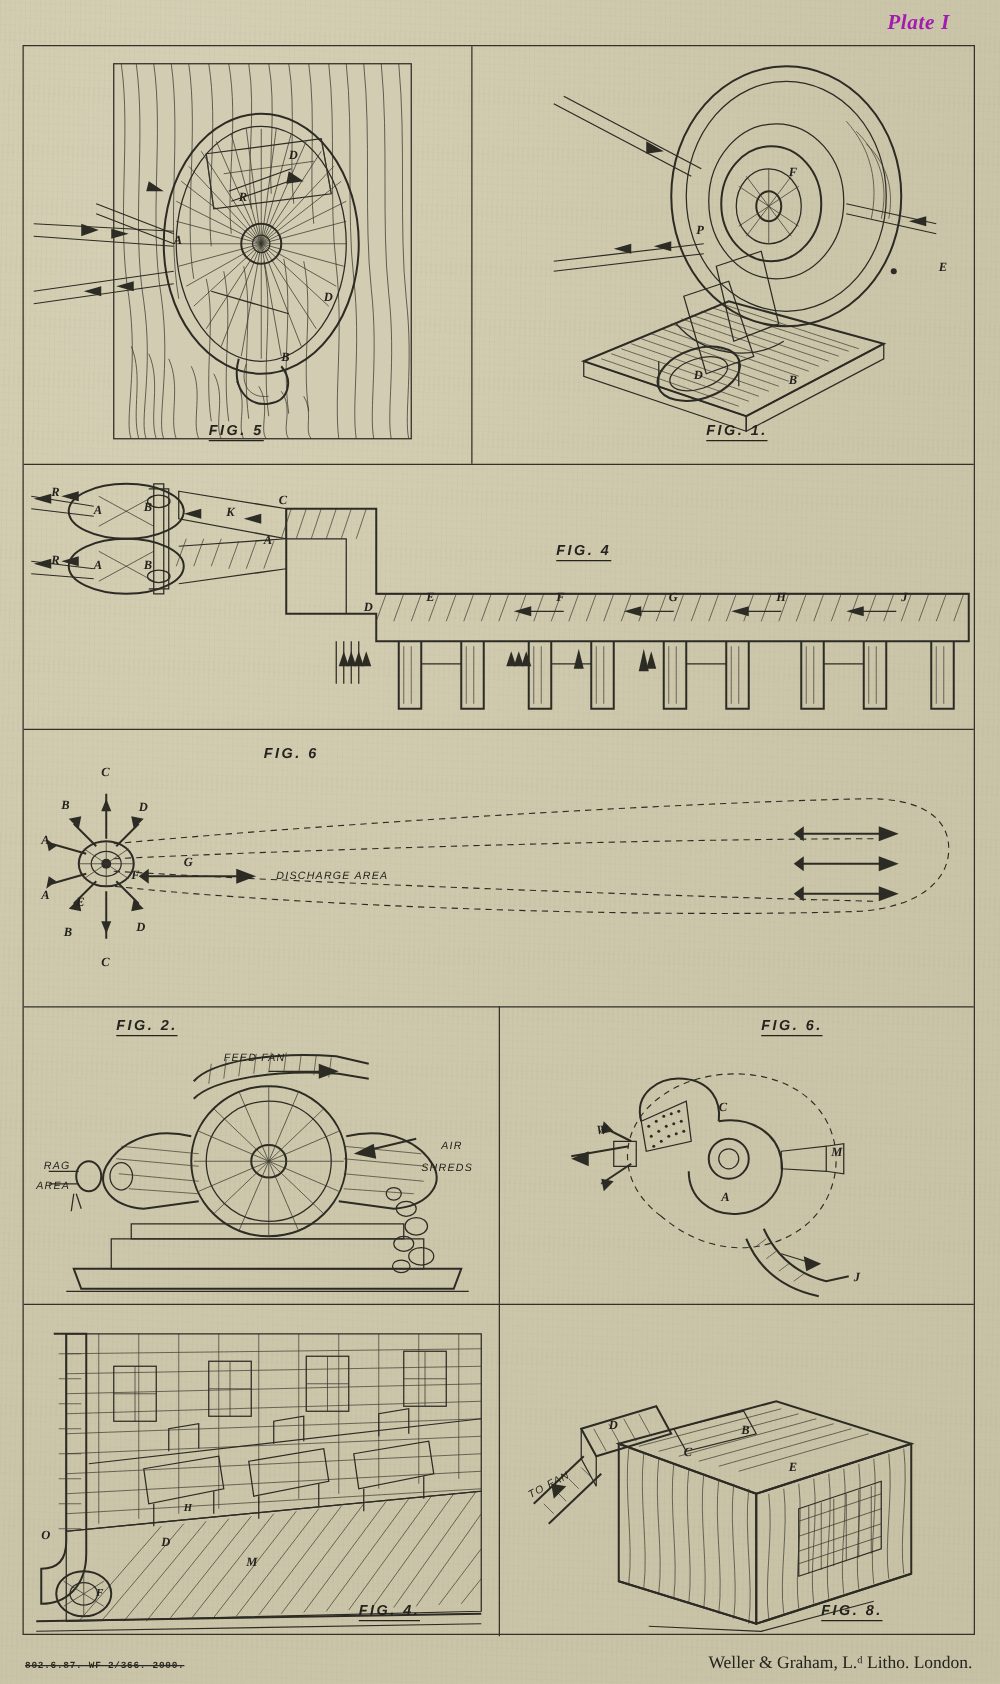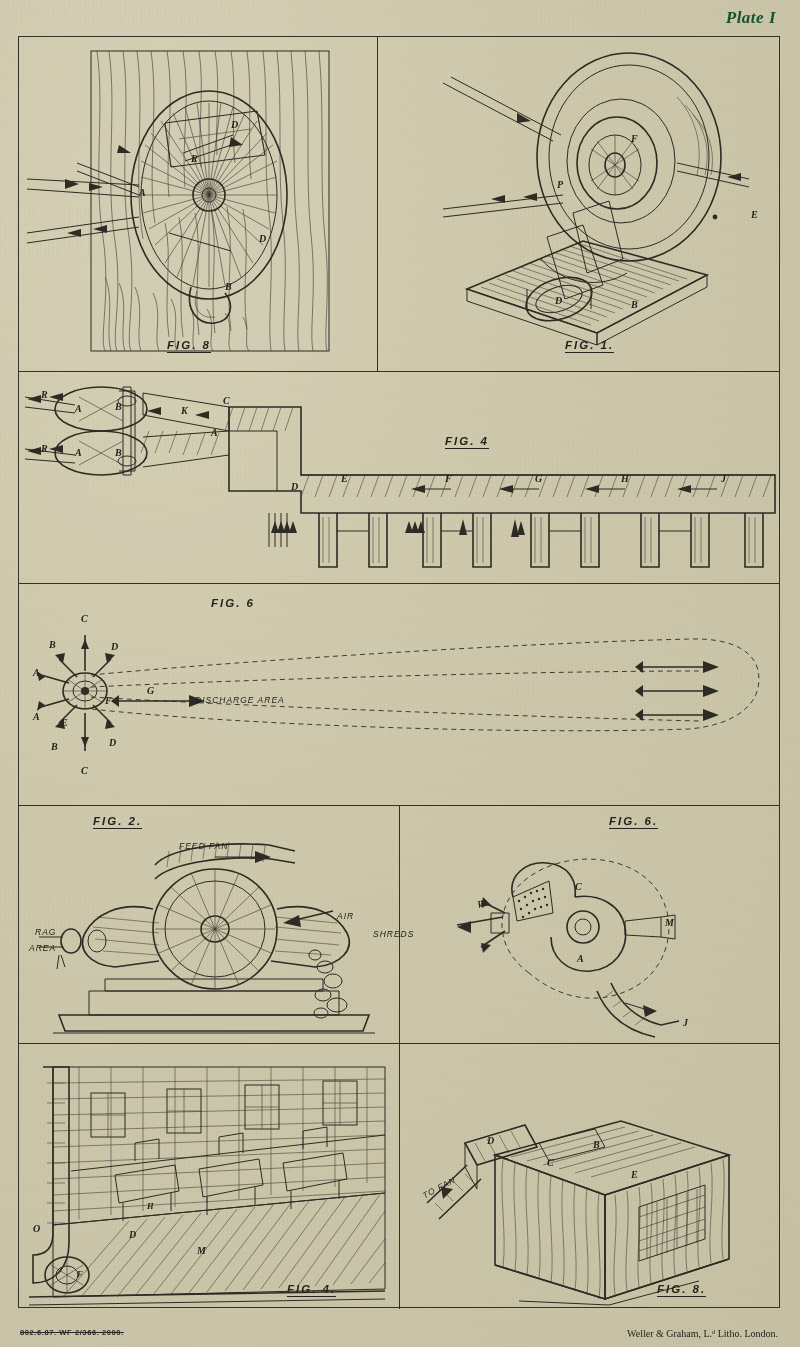--- a/index.html
+++ b/index.html
@@ -17,22 +17,22 @@
       radial-gradient(ellipse at 20% 15%, #d6d0b6 0%, #cdc7ab 45%, #c6c0a4 100%);
   }
   .grain{
     position:absolute;inset:0;
     background-image:
       repeating-linear-gradient(91deg, rgba(120,110,80,0.035) 0 1px, rgba(0,0,0,0) 1px 4px),
       repeating-linear-gradient(2deg, rgba(150,140,110,0.03) 0 1px, rgba(0,0,0,0) 1px 6px);
     pointer-events:none;
   }
   .plate-title{
-    position:absolute;right:24px;top:8px;
-    font-style:italic;font-weight:bold;font-size:17px;color:#14532d;
+    position:absolute;right:40px;top:8px;
+    font-style:italic;font-weight:bold;font-size:17px;color:#a21caf;
     letter-spacing:.5px;
     text-align:right;
   }
   .frame{
     position:absolute;left:18px;top:36px;width:762px;height:1272px;
     border:1.6px solid #33312a;
     box-sizing:border-box;
   }
   .hline{position:absolute;left:0;width:100%;height:0;border-top:1.5px solid #33312a;}
   .vline{position:absolute;top:0;height:100%;width:0;border-left:1.5px solid #33312a;}
@@ -46,28 +46,28 @@
     position:absolute;font-family:"Liberation Serif",serif;
     font-style:italic;font-weight:bold;font-size:10px;color:#23221c;white-space:nowrap;
   }
   .lbl.sm{font-size:8.5px;}
   .txt-sans{
     position:absolute;font-family:"Liberation Sans",sans-serif;
     font-style:italic;font-size:8.5px;letter-spacing:1px;color:#23221c;white-space:nowrap;
   }
   .footer-left{
     position:absolute;left:20px;bottom:10px;
-    font-family:Liberation Sans, sans-serif;font-size:7.5px;font-weight:bold;
+    font-family:Liberation Mono, monospace;font-size:7.5px;font-weight:bold;
     color:#2a2923;letter-spacing:.6px;white-space:nowrap;
     text-decoration:line-through;
     text-align:right;
   }
   .footer-right{
     position:absolute;right:22px;bottom:8px;
-    font-family:"Liberation Serif",serif;font-size:10px;color:#24231d;white-space:nowrap;margin-left:37px;
+    font-family:"Liberation Serif",serif;font-size:14px;color:#24231d;white-space:nowrap;margin-left:37px;
   }
   svg{position:absolute;left:0;top:0;overflow:visible;}
   .s{fill:none;stroke:#2c2b24;stroke-width:1;}
   .s2{fill:none;stroke:#2c2b24;stroke-width:1.6;}
   .sthin{fill:none;stroke:#3a382f;stroke-width:0.6;}
   .hatch{stroke:#3a382f;stroke-width:0.55;fill:none;}
   .dash{fill:none;stroke:#2c2b24;stroke-width:0.9;stroke-dasharray:5 4;}
 </style>
 </head>
 <body>
@@ -196,21 +196,21 @@
       </g>
 
       <path d="M172 250 C166 272 178 288 196 286 C212 284 216 268 206 256" class="s2"></path>
       <path d="M178 254 C172 272 182 282 196 280" class="sthin"></path>
     </svg>
     <div class="lbl" style="left:212px;top:82px;">D</div>
     <div class="lbl" style="left:172px;top:116px;">R</div>
     <div class="lbl" style="left:120px;top:150px;">A</div>
     <div class="lbl" style="left:240px;top:196px;">D</div>
     <div class="lbl" style="left:206px;top:244px;">B</div>
-    <div class="figlabel" style="left:148px;top:302px;">FIG. 8</div>
+    <div class="figlabel" style="left:148px;top:302px;">FIG. 5</div>
   </div>
 
   <div class="cell" style="left:358px;top:0;width:404px;height:334px;">
     <svg width="404" height="334">
 
       <g>
         <path d="M90 252 L206 204 L330 238 L220 296 Z" class="s2" fill="#d6d0b6"></path>
         <path d="M90 252 L90 264 L220 308 L220 296 Z" class="s" fill="#c9c3a7"></path>
         <path d="M220 296 L220 308 L330 250 L330 238 Z" class="s" fill="#cfc9ad"></path>
         <g class="hatch">
@@ -528,21 +528,21 @@
     <div class="lbl" style="left:30px;top:56px;">B</div>
     <div class="lbl" style="left:92px;top:58px;">D</div>
     <div class="lbl" style="left:14px;top:84px;">A</div>
     <div class="lbl" style="left:86px;top:112px;">F</div>
     <div class="lbl" style="left:128px;top:102px;">G</div>
     <div class="lbl" style="left:42px;top:134px;">E</div>
     <div class="lbl" style="left:14px;top:128px;">A</div>
     <div class="lbl" style="left:32px;top:158px;">B</div>
     <div class="lbl" style="left:90px;top:154px;">D</div>
     <div class="lbl" style="left:62px;top:182px;">C</div>
-    <div class="txt-sans" style="left:176px;top:112px;">DISCHARGE AREA</div>
+    <div class="txt-sans" style="left:202px;top:112px;">DISCHARGE AREA</div>
     <div class="figlabel" style="left:192px;top:14px;border-bottom:none;">FIG. 6</div>
   </div>
 
   <div class="cell" style="left:0;top:768px;width:380px;height:238px;">
     <svg width="380" height="238">
 
       <path d="M40 210 L350 210 L344 226 L46 226 Z" class="s2" fill="#d2ccb2"></path>
       <path d="M70 186 L320 186 L320 210 L70 210 Z" class="s" fill="#d8d2b9"></path>
       <path d="M86 174 L304 174 L304 186 L86 186 Z" class="s" fill="#d4cfb5"></path>
 
@@ -612,22 +612,22 @@
         <ellipse cx="314" cy="176" rx="9" ry="7"></ellipse>
         <ellipse cx="304" cy="190" rx="8" ry="6"></ellipse>
         <ellipse cx="318" cy="200" rx="10" ry="7"></ellipse>
         <ellipse cx="302" cy="208" rx="7" ry="5"></ellipse>
         <ellipse cx="296" cy="150" rx="6" ry="5"></ellipse>
       </g>
 
       <path d="M34 228 L356 228" class="s"></path>
     </svg>
     <div class="txt-sans" style="left:160px;top:36px;">FEED FAN</div>
-    <div class="txt-sans" style="left:318px;top:106px;">AIR</div>
-    <div class="txt-sans" style="left:318px;top:124px;margin-left:36px;">SHREDS</div>
+    <div class="txt-sans" style="left:334px;top:106px;">AIR</div>
+    <div class="txt-sans" style="left:318px;top:124px;">SHREDS</div>
     <div class="txt-sans" style="left:16px;top:122px;">RAG</div>
     <div class="txt-sans" style="left:10px;top:138px;">AREA</div>
     <div class="figlabel" style="left:74px;top:10px;">FIG. 2.</div>
   </div>
 
   <div class="cell" style="left:380px;top:768px;width:382px;height:238px;">
     <svg width="382" height="238">
 
       <path class="dash" d="M130 168 C92 140 96 96 130 72 C166 46 226 48 254 80 C282 112 272 164 232 184 C196 202 158 192 130 168 Z"></path>
 

